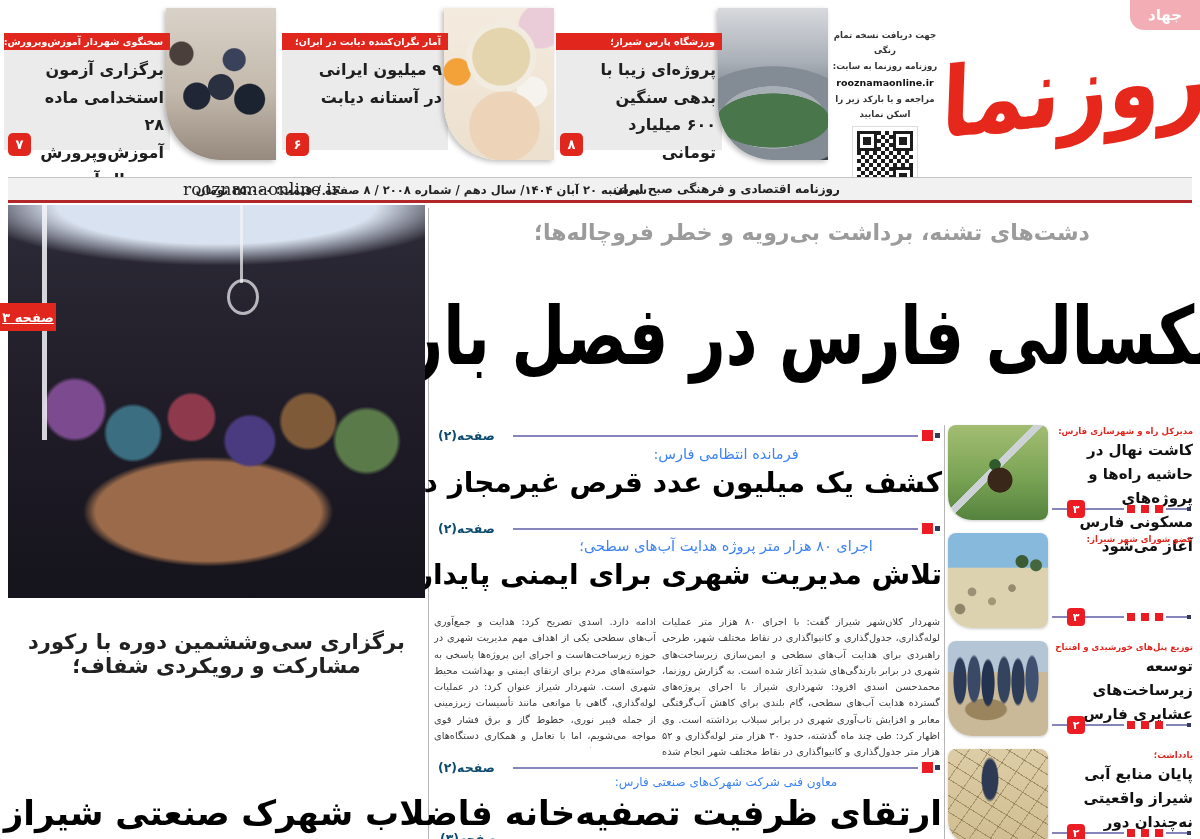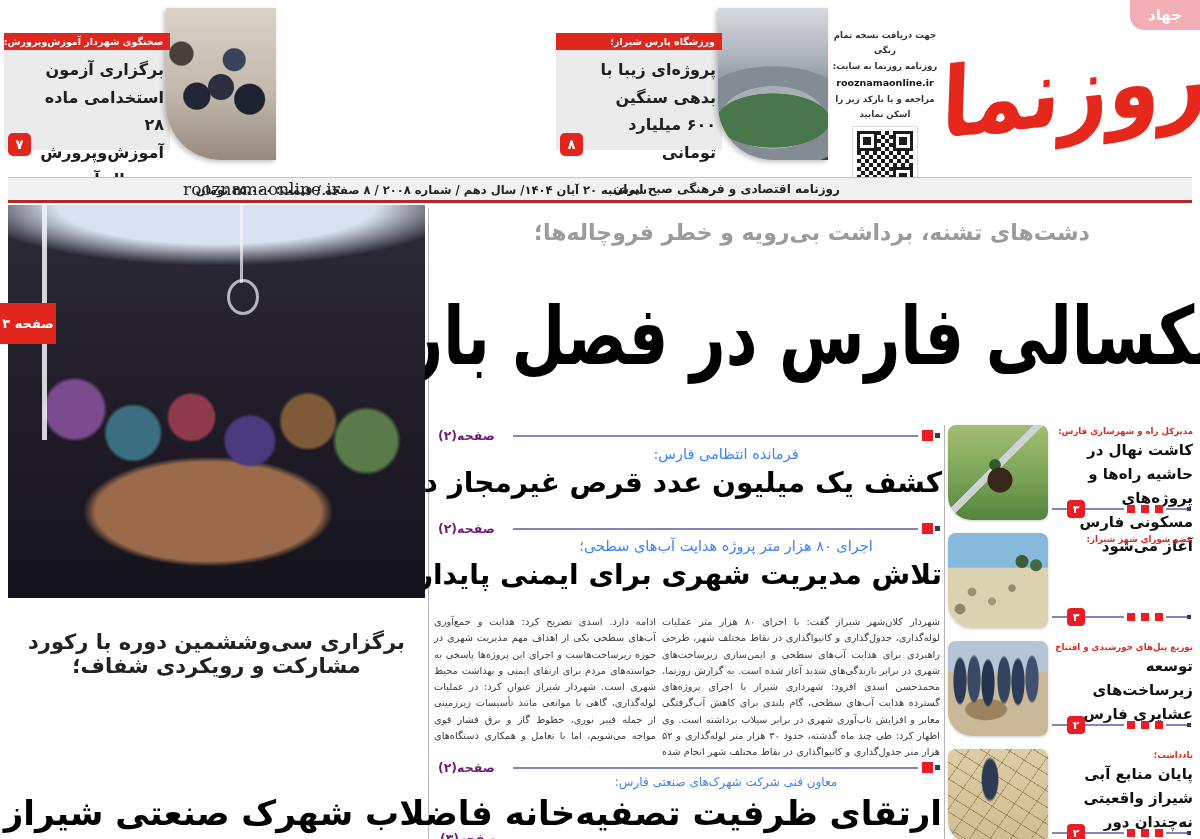--- a/index.html
+++ b/index.html
@@ -75,21 +75,21 @@
   .lead-headline{position:absolute;left:432px;width:760px;top:252px;height:168px;display:flex;
                  align-items:center;justify-content:center;}
   .lead-headline span{font-size:62px;font-weight:bold;color:#000;letter-spacing:-2px;
                       transform:scaleY(1.3);white-space:nowrap;}
 
   
   .drow{position:absolute;display:flex;align-items:center;direction:rtl;}
   .d-enddot{width:5px;height:5px;background:#333a55;margin-left:2px;}
   .d-redsq{width:11px;height:11px;background:#ec1c24;margin-left:4px;}
   .d-line{flex:1;height:2px;background:#8585bb;}
-  .d-label{color:#701a75;font-size:12.5px;font-weight:bold;margin-right:18px;white-space:nowrap;}
+  .d-label{color:#0c4a6e;font-size:12.5px;font-weight:bold;margin-right:18px;white-space:nowrap;}
 
   
   .c-kick{position:absolute;left:430px;width:512px;text-align:center;font-weight:normal;color:#3b82f6;margin-left:40px;}
   .c-head{position:absolute;left:430px;width:512px;text-align:center;font-weight:bold;color:#000;white-space:nowrap;}
   .body-col{position:absolute;font-size:9.8px;line-height:16.3px;color:#3a3a3a;text-align:justify;overflow:hidden;}
 
   
   .big-photo{position:absolute;left:8px;top:205px;width:417px;height:393px;}
   .ph-theater{background:
     radial-gradient(ellipse 85% 22% at 50% 0%, #d9e2f0 0 45%, transparent 70%),
@@ -98,22 +98,22 @@
     radial-gradient(circle at 44% 54%, #8e3a4c 0 7%, transparent 8%),
     radial-gradient(circle at 58% 60%, #4a3a80 0 7%, transparent 8%),
     radial-gradient(circle at 72% 55%, #7e5a38 0 7%, transparent 8%),
     radial-gradient(circle at 86% 60%, #5a7a4a 0 7%, transparent 8%),
     radial-gradient(ellipse 30% 14% at 48% 78%, #9a6a4a 0 90%, transparent 100%),
     linear-gradient(180deg,#2e2b38 0%,#201d29 50%,#15131b 100%);}
   .rope-a{position:absolute;left:34px;top:0;width:5px;height:235px;background:rgba(245,245,250,.85);}
   .rope-b{position:absolute;left:232px;top:0;width:3px;height:78px;background:rgba(245,245,250,.7);}
   .noose{position:absolute;left:219px;top:74px;width:26px;height:30px;border:3px solid rgba(245,245,250,.7);
          border-radius:50%;}
-  .page-tab{position:absolute;left:0;top:303px;width:56px;height:41px;background:#e0261d;color:#fff;
-            font-size:13px;font-weight:bold;display:flex;align-items:center;justify-content:center;}
+  .page-tab{position:absolute;left:0;top:303px;width:56px;height:28px;background:#e0261d;color:#fff;
+            font-size:13px;font-weight:bold;display:flex;align-items:center;justify-content:center;text-decoration:underline;}
   .story-kicker{position:absolute;left:10px;width:413px;top:630px;text-align:center;font-size:21px;
                 font-weight:bold;color:#222;}
   .story-head{position:absolute;left:10px;width:413px;top:660px;text-align:center;font-weight:bold;color:#000;}
   .story-head div{font-size:42px;line-height:1.85;transform:scaleY(1.12);}
 
   
   .side-item{position:absolute;left:948px;width:247px;height:95px;}
   .side-photo{position:absolute;left:0;top:0;width:100px;height:95px;border-radius:8px 8px 8px 24px;
               box-shadow:0 1px 3px rgba(0,0,0,.2);}
   .side-text{position:absolute;left:108px;right:2px;top:1px;text-align:right;}
@@ -160,20 +160,27 @@
 <div id="page">
 
   <div class="teaser" style="left:4px;">
     <div class="t-panel"></div>
     <div class="t-photo ph-classroom"></div>
     <div class="t-strip">سخنگوی شهردار آموزش‌وپرورش:</div>
     <div class="t-title">برگزاری آزمون استخدامی ماده ۲۸ آموزش‌وپرورش در سال آینده</div>
     <div class="t-page">۷</div>
   </div>
 
+  <div class="teaser" style="left:282px;">
+    <div class="t-panel"></div>
+    <div class="t-photo ph-diabetes"></div>
+    <div class="t-strip">آمار نگران‌کننده دیابت در ایران؛</div>
+    <div class="t-title">۹ میلیون ایرانی در آستانه دیابت</div>
+    <div class="t-page">۶</div>
+  </div>
 
   <div class="teaser" style="left:556px;">
     <div class="t-panel"></div>
     <div class="t-photo ph-stadium"></div>
     <div class="t-strip">ورزشگاه پارس شیراز؛</div>
     <div class="t-title">پروژه‌ای زیبا با بدهی سنگین ۶۰۰ میلیارد تومانی</div>
     <div class="t-page">۸</div>
   </div>
 
   <div class="qr-block">

